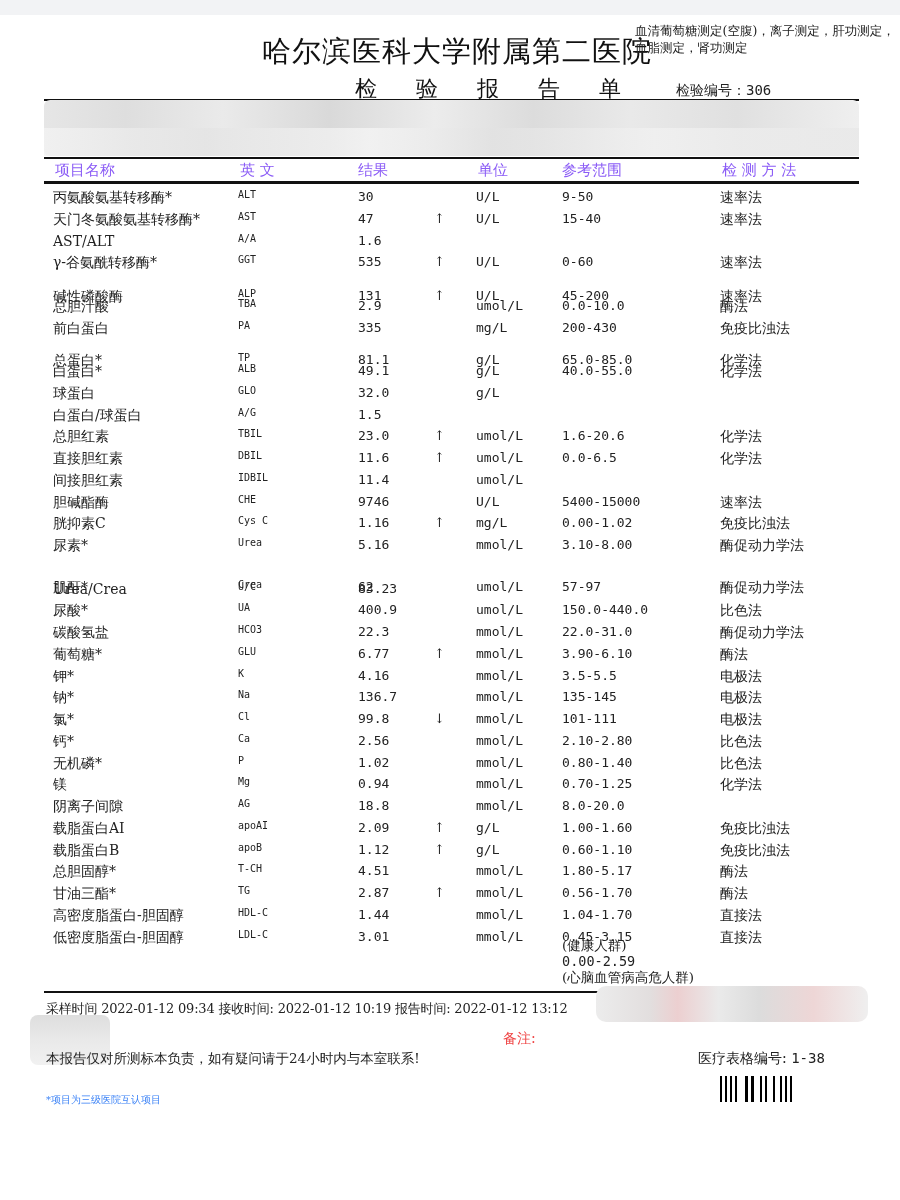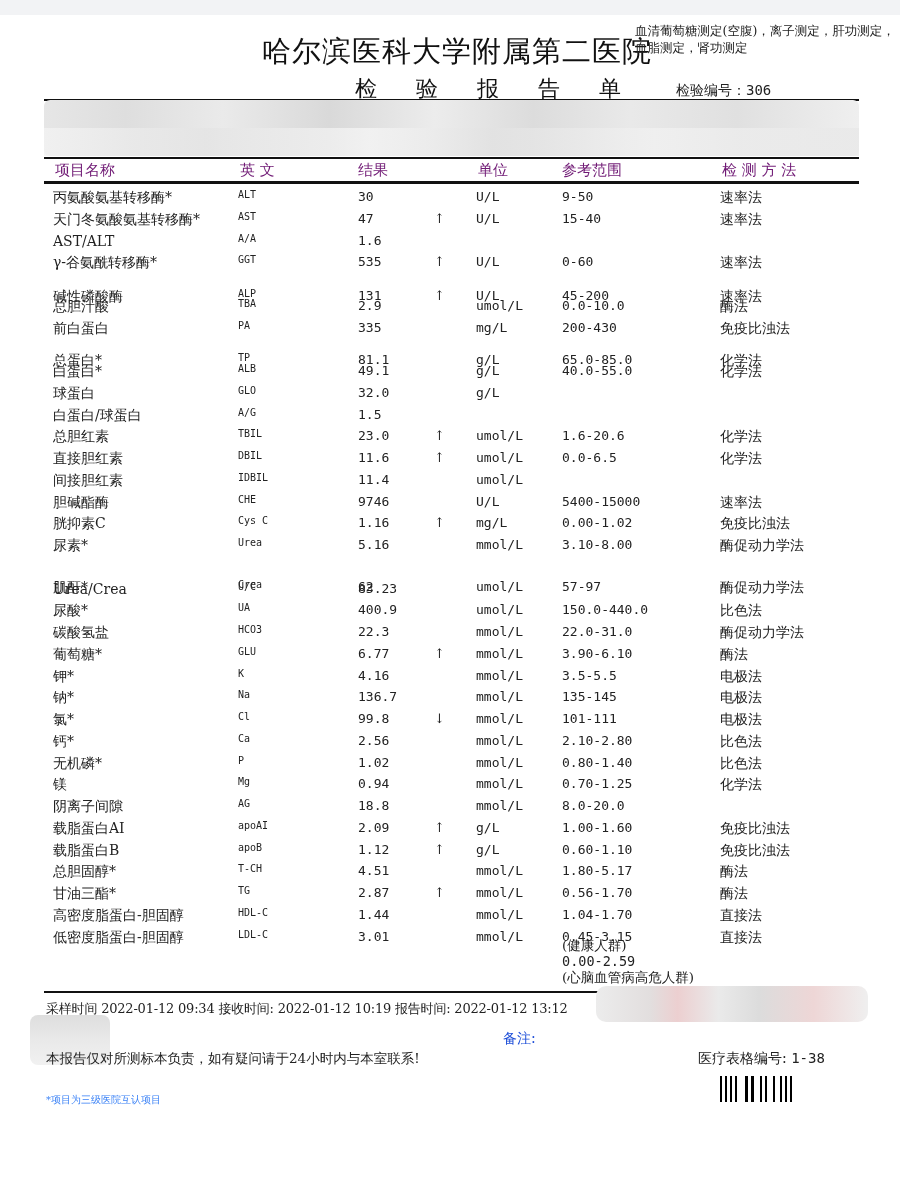--- a/index.html
+++ b/index.html
@@ -12,38 +12,38 @@
   .hosp-title { position: absolute; left: 262px; top: 32px; font-size: 29px; letter-spacing: 1px; color: #111; white-space: nowrap; }
   .tests-note { position: absolute; left: 635px; top: 22px; width: 260px; font-size: 12.5px; line-height: 17px; color: #222; }
   .report-title { position: absolute; left: 355px; top: 74px; font-size: 22px; letter-spacing: 16px; color: #111; white-space: nowrap; }
   .report-no { position: absolute; left: 676px; top: 82px; font-size: 14px; color: #222; white-space: nowrap; }
   .hline { position: absolute; background: #111; }
   .blur-block { position: absolute; left: 44px; top: 100px; width: 815px; height: 56px;
     background: linear-gradient(90deg, #e6e6e6 0%, #dedede 10%, #eaeaea 22%, #d9d9d9 35%, #ececec 48%, #dcdcdc 60%, #e9e9e9 72%, #e0e0e0 85%, #efefef 100%);
     border-radius: 6px; }
   .blur-block::after { content: ""; position: absolute; left: 0; top: 28px; width: 100%; height: 28px;
     background: linear-gradient(90deg, #f3f3f3 0%, #e4e4e4 20%, #f5f5f5 40%, #e2e2e2 55%, #f1f1f1 75%, #e8e8e8 100%); opacity: .8; }
-  .hdr { position: absolute; top: 161px; font-size: 15px; color: #701a75; white-space: nowrap; }
+  .hdr { position: absolute; top: 161px; font-size: 15px; color: #8b5cf6; white-space: nowrap; }
   .row { position: absolute; left: 0; width: 900px; height: 21.8px; font-size: 14px; color: #222; }
   .row span { position: absolute; top: 0; white-space: nowrap; }
   .c-name { left: 53px; }
   .c-en { left: 238px; font-family: "DejaVu Sans Mono", "Liberation Mono", monospace; font-size: 10px; }
   .c-val { left: 358px; font-family: "DejaVu Sans Mono", "Liberation Mono", monospace; font-size: 13px; }
   .c-flag { left: 434px; font-size: 13px; }
   .c-unit { left: 476px; font-family: "DejaVu Sans Mono", "Liberation Mono", monospace; font-size: 13px; }
   .c-ref { left: 562px; font-family: "DejaVu Sans Mono", "Liberation Mono", monospace; font-size: 13px; }
   .c-method { left: 720px; }
   .ref-extra { position: absolute; left: 562px; font-size: 13.5px; color: #222; line-height: 16px; white-space: nowrap; }
   .mono { font-family: "DejaVu Sans Mono", "Liberation Mono", monospace; }
   .times { position: absolute; left: 46px; top: 1000px; font-size: 13px; color: #222; white-space: nowrap; letter-spacing: -0.2px; }
   .blur-sign { position: absolute; left: 596px; top: 986px; width: 272px; height: 36px; border-radius: 10px;
     background: linear-gradient(90deg, #ececec 0%, #e2dede 20%, #eccfd0 30%, #eaeaea 45%, #dcdcdc 60%, #eed6d6 80%, #efefef 100%); }
   .blur-left { position: absolute; left: 30px; top: 1015px; width: 80px; height: 50px; border-radius: 8px;
     background: linear-gradient(180deg, #dedede 0%, #e9e9e9 50%, #f1f1f1 100%); }
-  .remark { position: absolute; left: 503px; top: 1030px; font-size: 14px; color: #1d4ed8; }
+  .remark { position: absolute; left: 503px; top: 1030px; font-size: 14px; color: #ef4444; }
   .disclaimer { position: absolute; left: 46px; top: 1050px; font-size: 13.5px; color: #222; white-space: nowrap; }
   .note-star { position: absolute; left: 46px; top: 1093px; font-size: 10px; color: #3b82f6; white-space: nowrap; }
   .form-no { position: absolute; left: 698px; top: 1050px; font-size: 14px; color: #222; white-space: nowrap; }
   .barcode { position: absolute; left: 720px; top: 1076px; height: 26px; display: flex; align-items: stretch; }
   .barcode i { display: block; background: #000; margin-right: 3px; }
 </style>
 </head>
 <body>
 
 <div class="topbar"></div>

